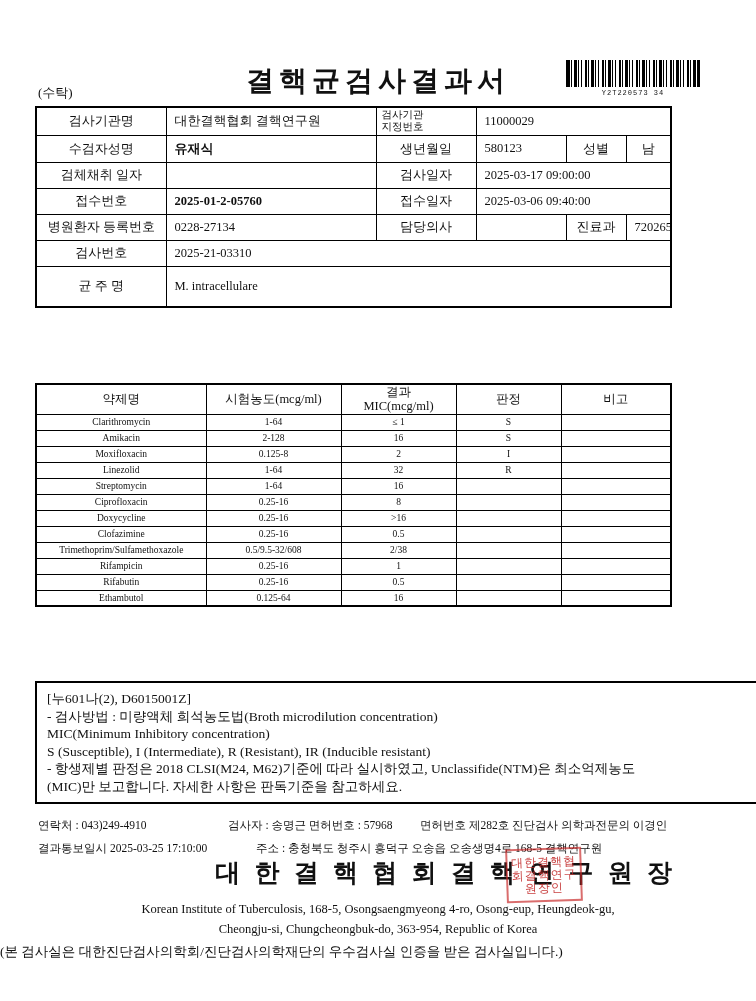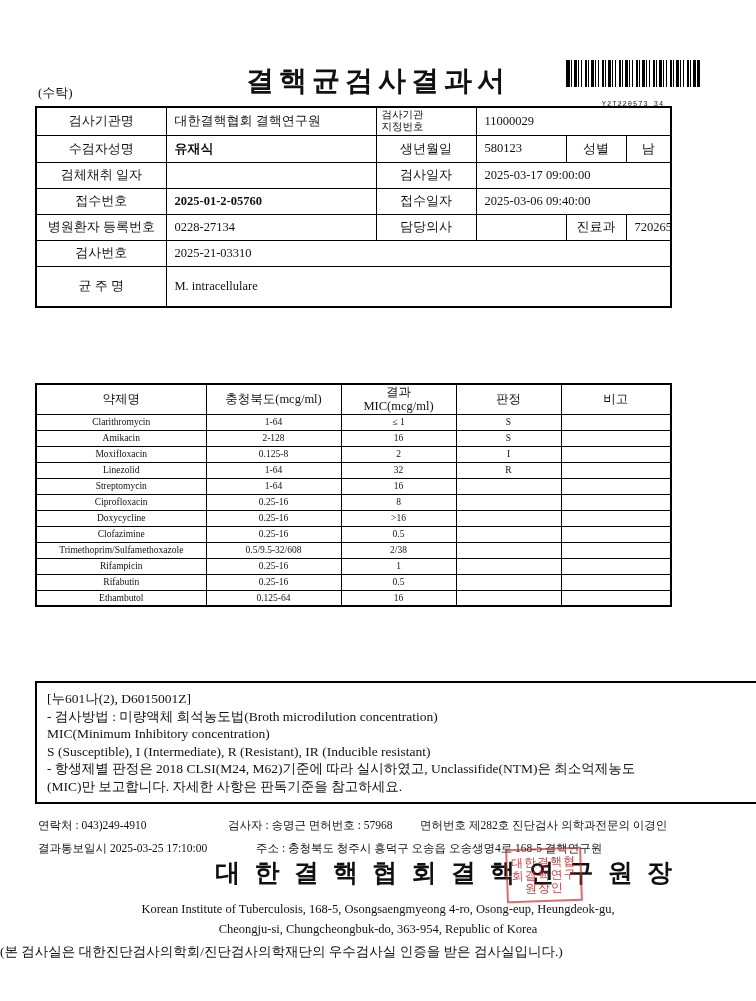--- a/index.html
+++ b/index.html
@@ -19,21 +19,21 @@
   .barcode { top:60px; left:566px; width:134px; }
   .barcode-bars {
     height:27px; background:
       repeating-linear-gradient(90deg,
         #000 0 2px, #fff 2px 3px, #000 3px 4px, #fff 4px 6px,
         #000 6px 9px, #fff 9px 10px, #000 10px 11px, #fff 11px 13px,
         #000 13px 14px, #fff 14px 17px);
     border-left:2px solid #000; border-right:2px solid #000;
   }
   .barcode-caption {
-    text-align:center; font-size:7px; letter-spacing:1px; margin-top:13px;
+    text-align:center; font-size:7px; letter-spacing:1px; margin-top:2px;
     font-family:"Liberation Mono","DejaVu Sans Mono",monospace;
   }
   table { border-collapse:collapse; table-layout:fixed; }
   .hdr { left:35px; top:106px; width:635px; border:2px solid #000; }
   .hdr td { border:1px solid #000; font-size:13px; vertical-align:middle; overflow:hidden; }
   .hdr td.lbl { text-align:center; }
   .hdr td.val {
     padding:0 8px; text-align:left;
     font-family:Liberation Serif, serif; font-size:12.5px;
   }
@@ -144,21 +144,21 @@
     <colgroup>
       <col style="width:170px">
         <col style="width:135px">
         <col style="width:115px">
       <col style="width:105px">
         <col style="width:110px">
     </colgroup>
     <thead>
       <tr>
           <th>약제명</th>
-          <th>충청북도(mcg/ml)</th>
+          <th>시험농도(mcg/ml)</th>
           <th>결과
 MIC(mcg/ml)</th>
           <th>판정</th>
           <th>비고</th>
         </tr>
     </thead>
     <tbody>
         <tr>
           <td>Clarithromycin</td>
           <td>1-64</td>

